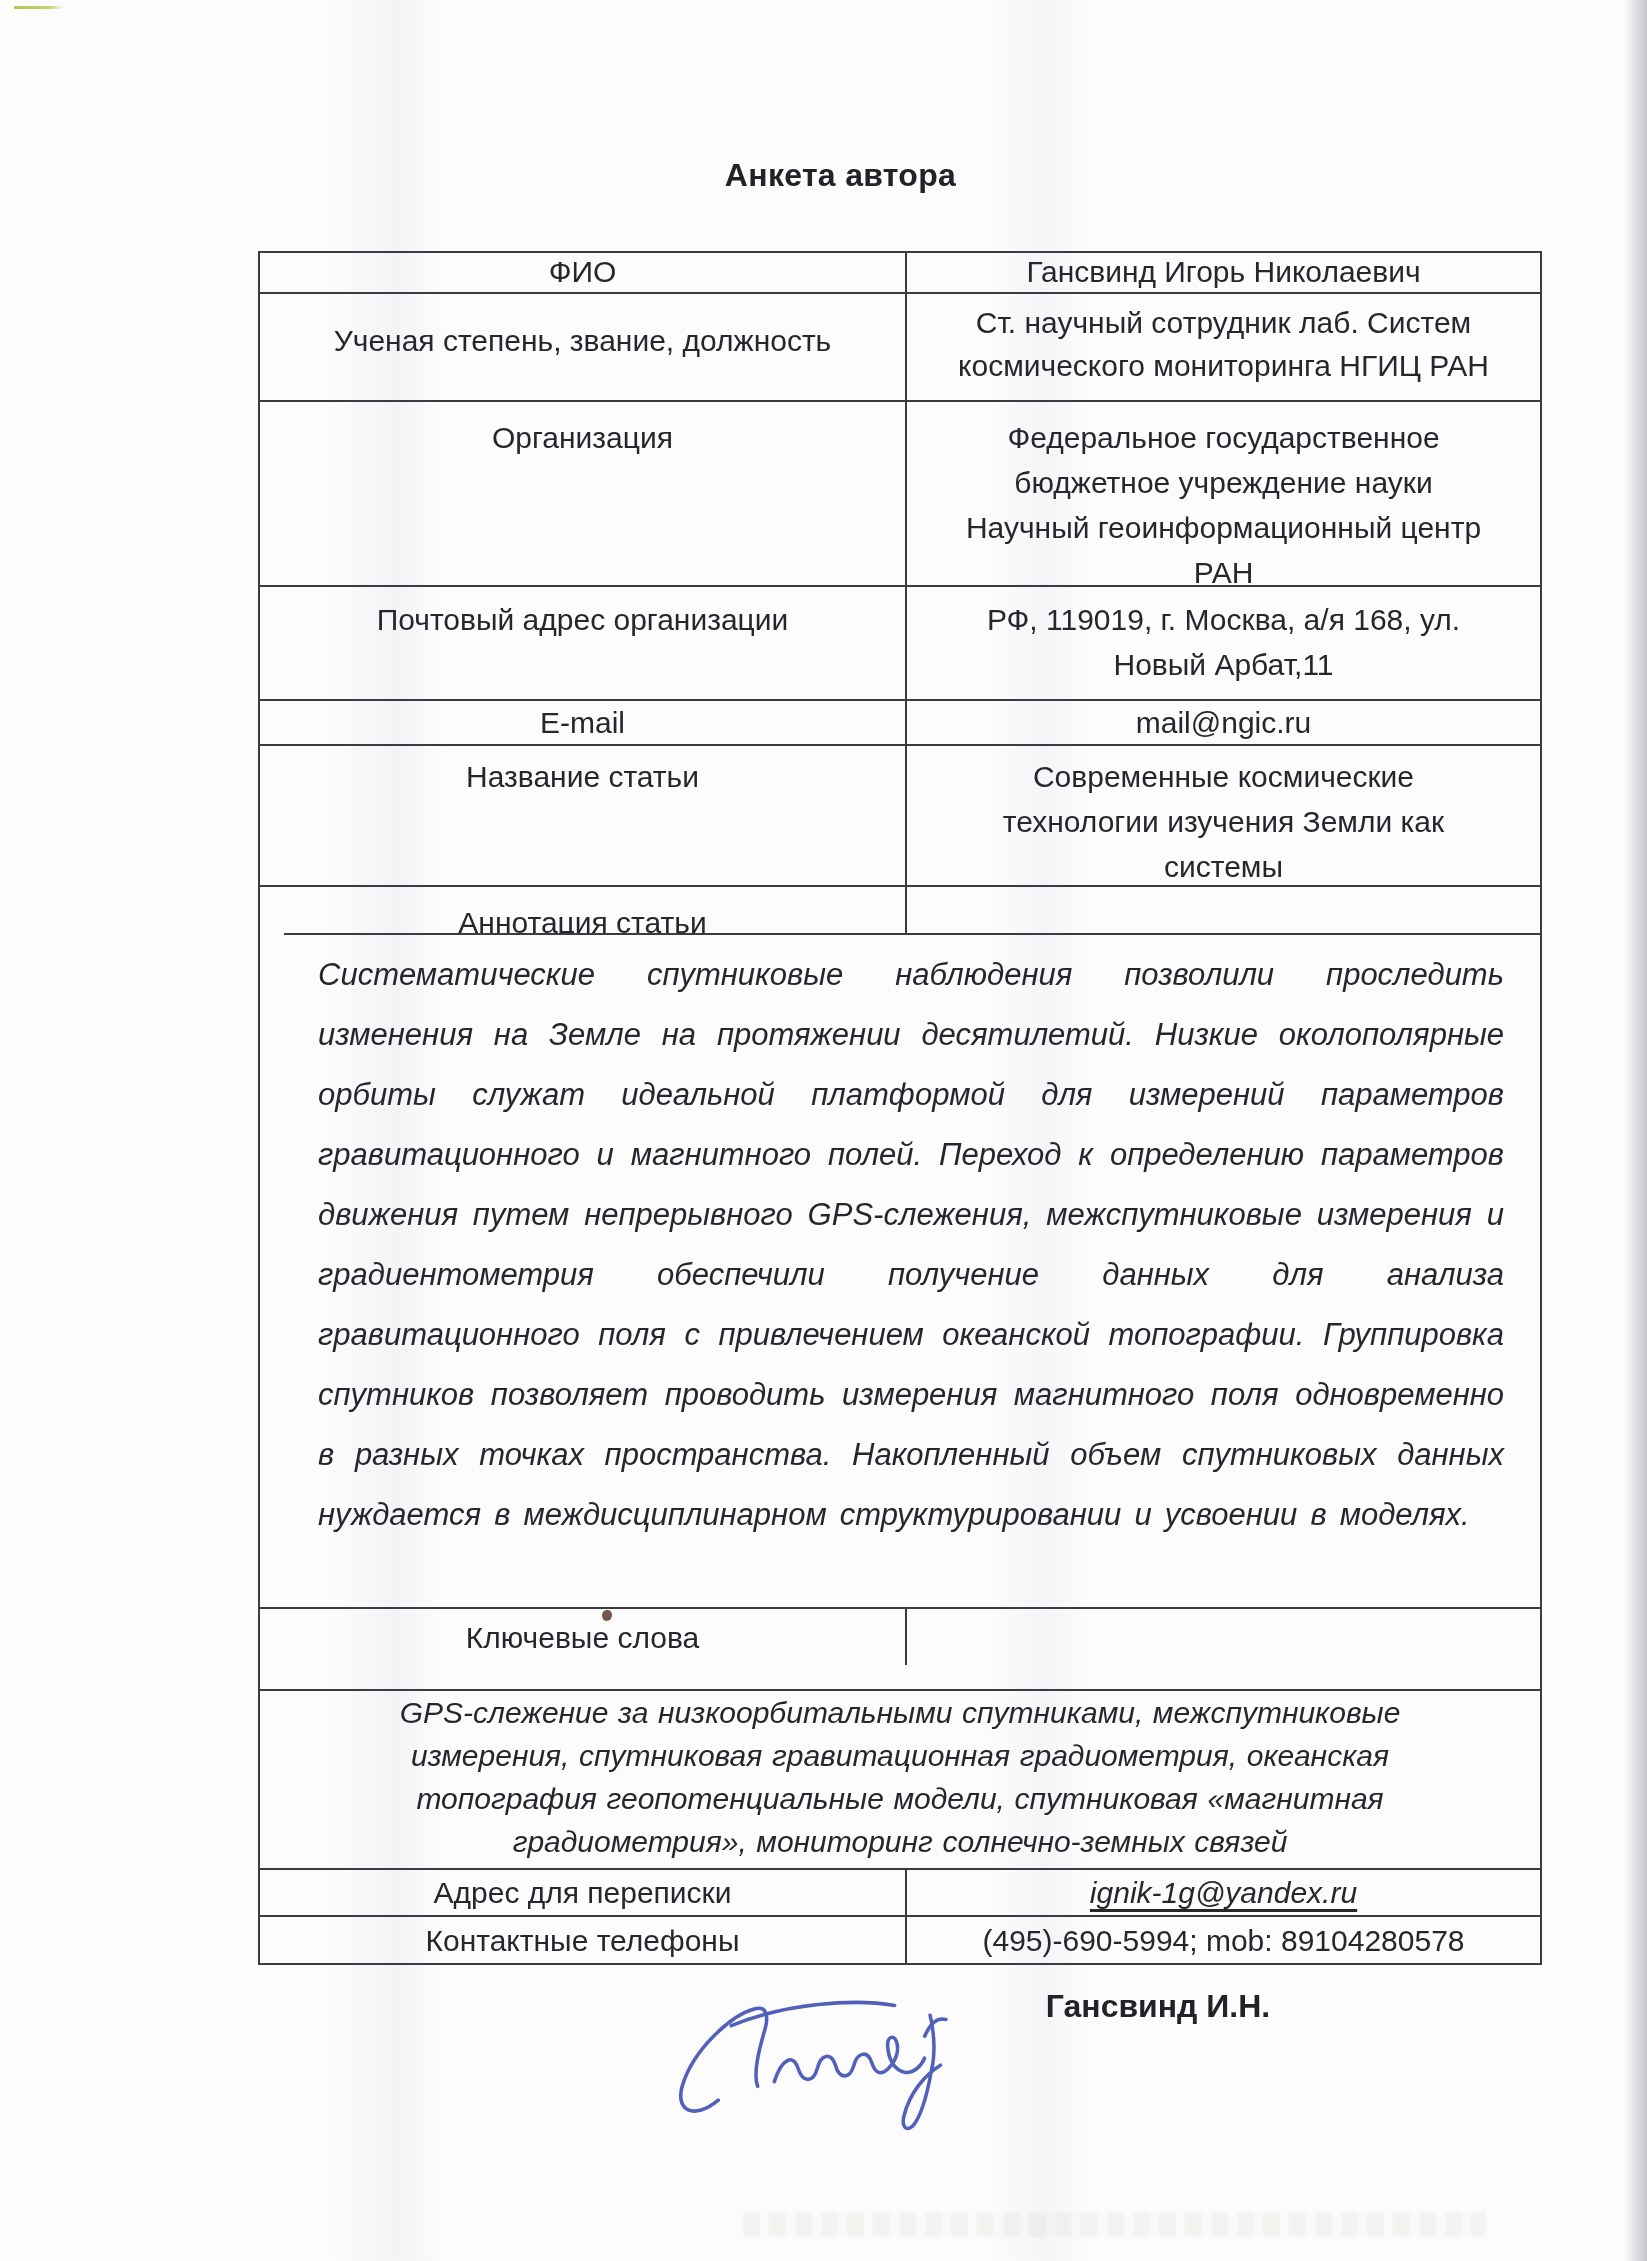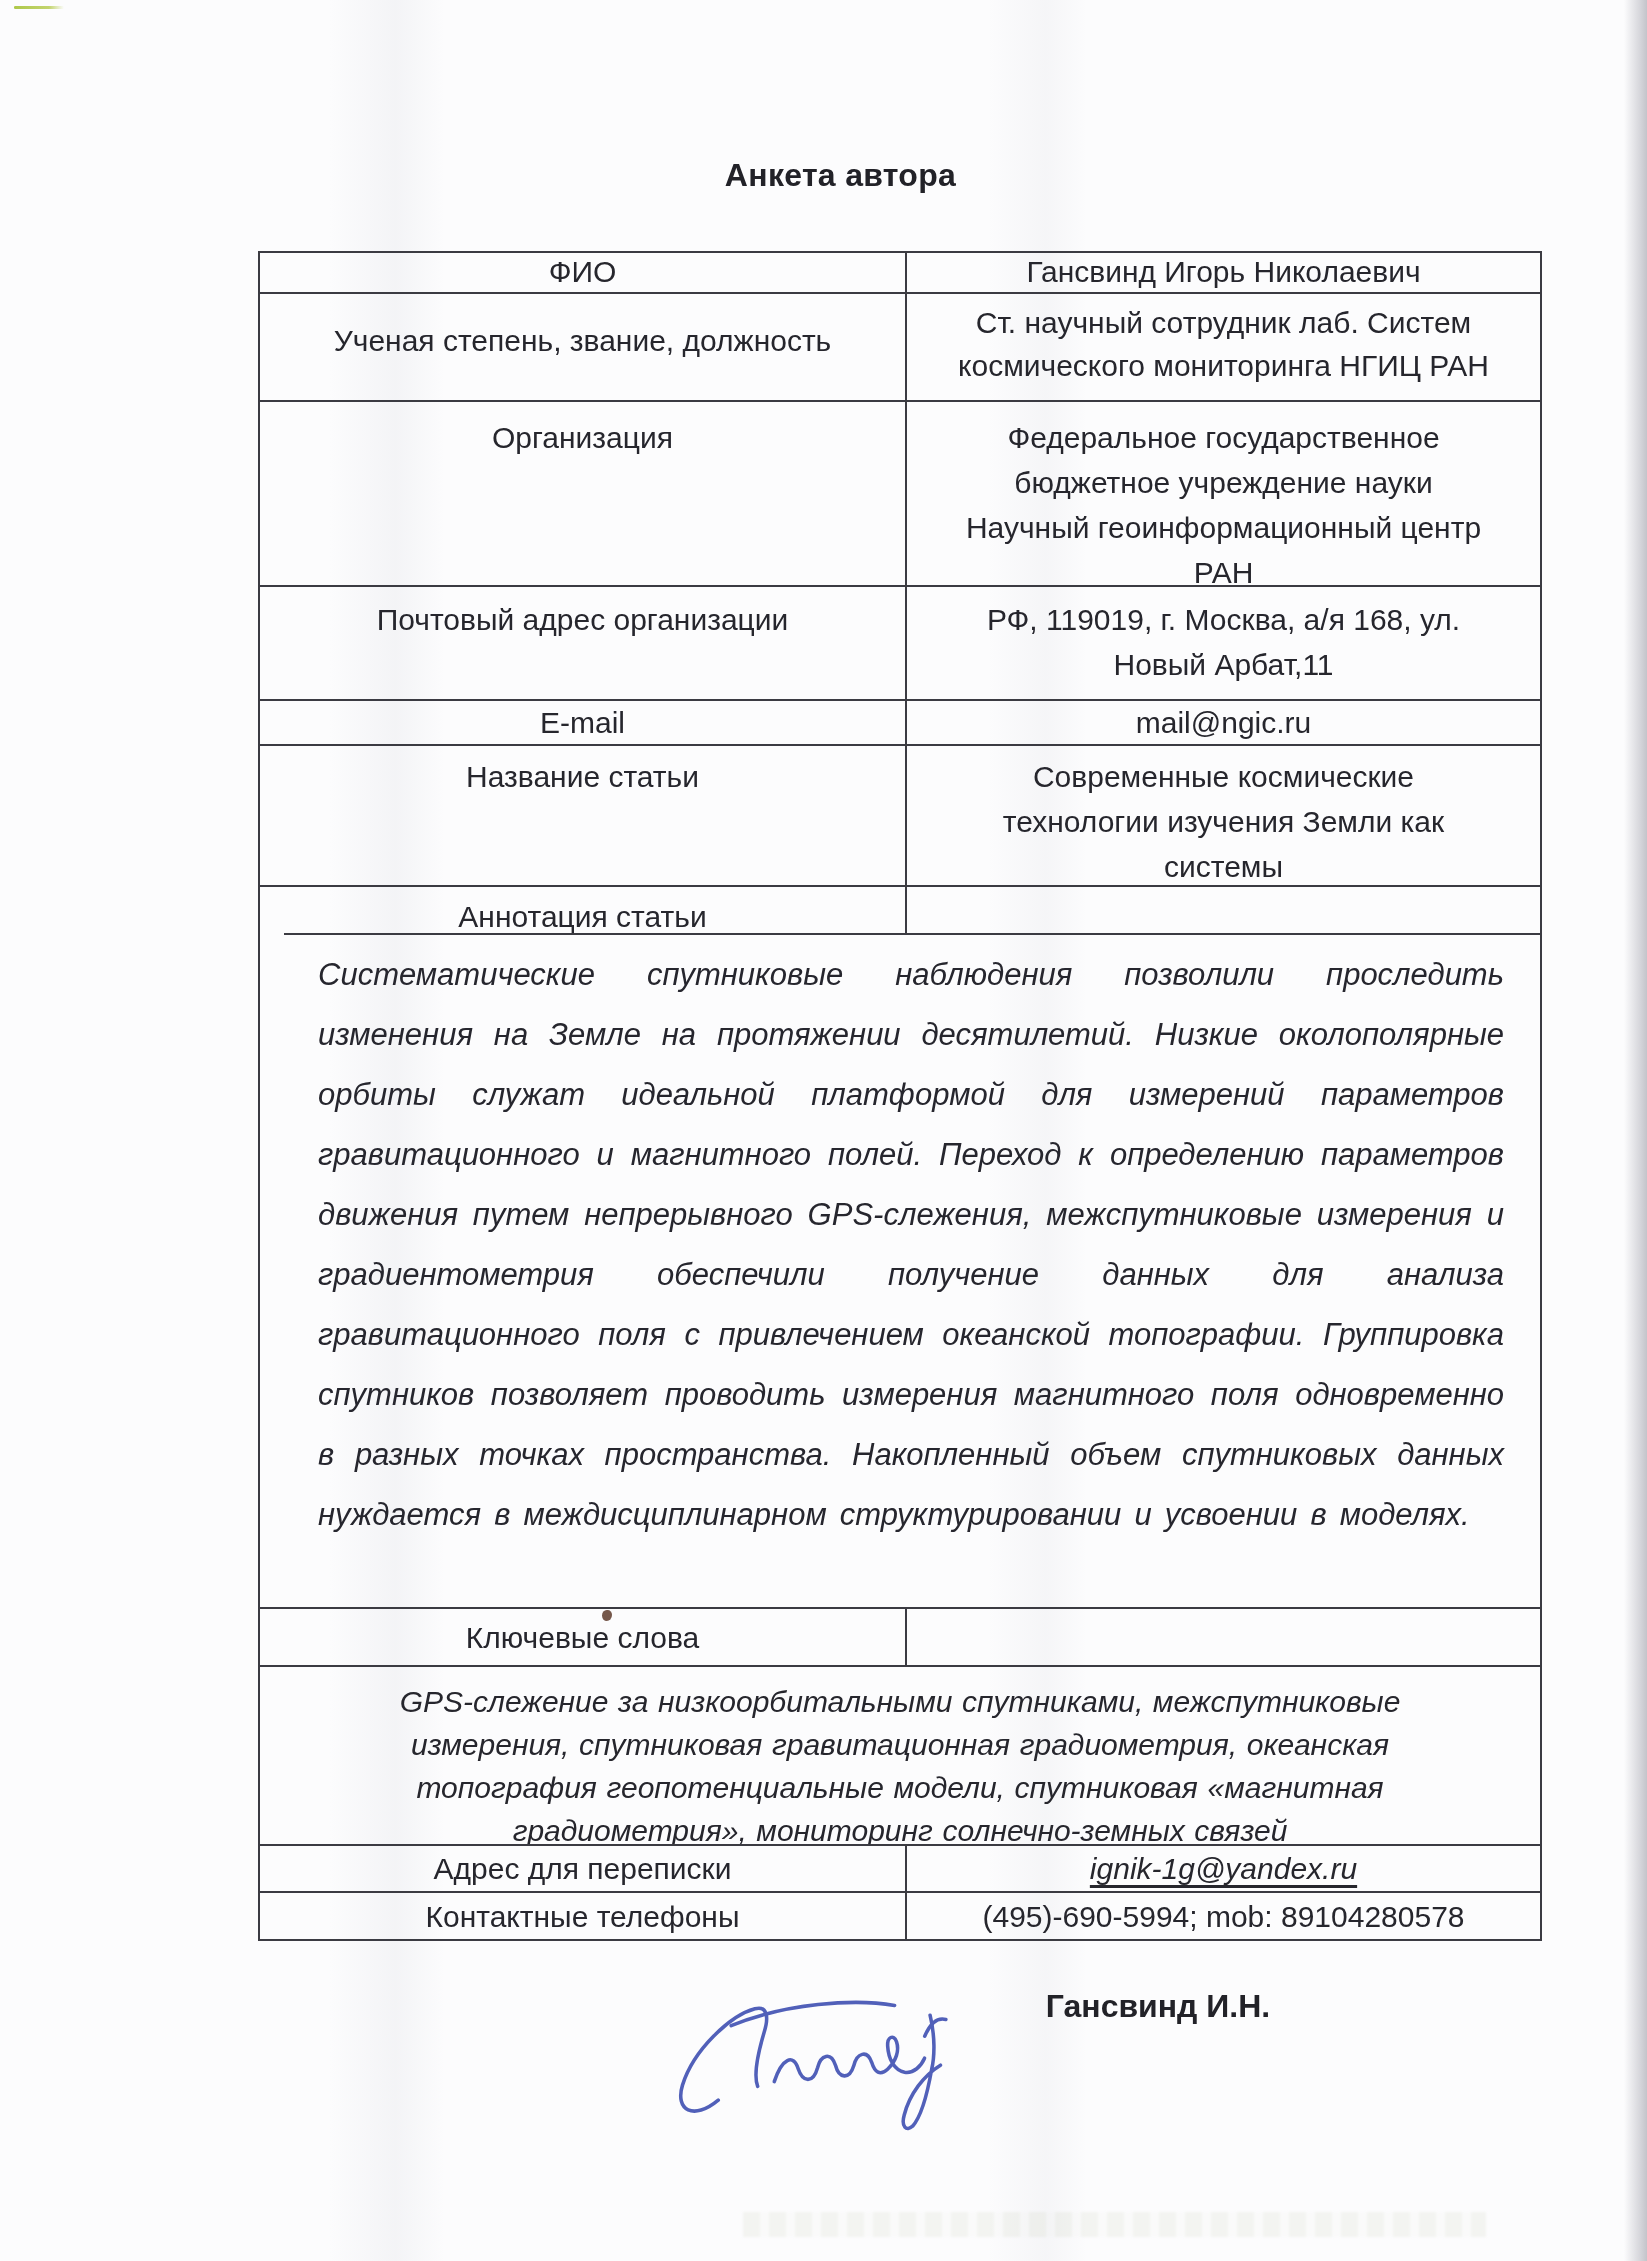--- a/index.html
+++ b/index.html
@@ -70,29 +70,29 @@
   .full { border-top: 2.6px solid #3b3b42; box-sizing: border-box; overflow: hidden; }
 
   
   .r-fio          { height: 39px; }  .r-fio .cell          { line-height: 36px; padding-top: 1.3px; }
   .r-degree       { height: 108px; } .r-degree .label      { line-height: 43px; padding-top: 24.5px; }
                                      .r-degree .value      { line-height: 43px; padding-top: 6.5px; }
   .r-org          { height: 185px; } .r-org .cell          { line-height: 45px; padding-top: 13px; }
   .r-addr         { height: 114px; } .r-addr .cell         { line-height: 45px; padding-top: 10.3px; }
   .r-email        { height: 45px; }  .r-email .cell        { line-height: 37px; padding-top: 2.6px; }
   .r-article      { height: 141px; } .r-article .cell      { line-height: 45px; padding-top: 7.8px; }
-  .r-abstract     { height: 48px; }  .r-abstract .cell     { line-height: 39px; padding-top: 10px; }
+  .r-abstract     { height: 48px; }  .r-abstract .cell     { line-height: 39px; padding-top: 16px; }
   .r-annotation   { height: 674px; padding: 10.3px 36px 0 34px;
                     text-align: justify; font-style: italic;
                     font-size: 31px; line-height: 60px; word-spacing: 4.5px;
                     color: #26262e; margin-left: 24px; }
   .r-keywords-lbl { height: 58px; }  .r-keywords-lbl .cell { line-height: 39px; padding-top: 9px; }
-  .r-keywords-txt { height: 179px; padding: 13px 97px 0 97px;
+  .r-keywords-txt { height: 179px; padding: 0 97px 0 97px;
                     text-align: center; font-style: italic;
-                    font-size: 30px; line-height: 43px; word-spacing: 1.3px; }
+                    font-size: 30px; line-height: 43px; word-spacing: 1.3px; margin-top: 24px; }
   .r-corr         { height: 47px; }  .r-corr .cell         { line-height: 37px; padding-top: 3.9px; }
   .r-phones       { height: 48px; }  .r-phones .cell       { line-height: 37px; padding-top: 5.2px; }
 
   .link-style { font-style: italic; text-decoration: underline; text-underline-offset: 5.8px; }
 
   .signature-wrap {
     position: absolute; left: 652px; top: 1944px;
     width: 362px; height: 194px;
     transform: rotate(-3deg);
   }

